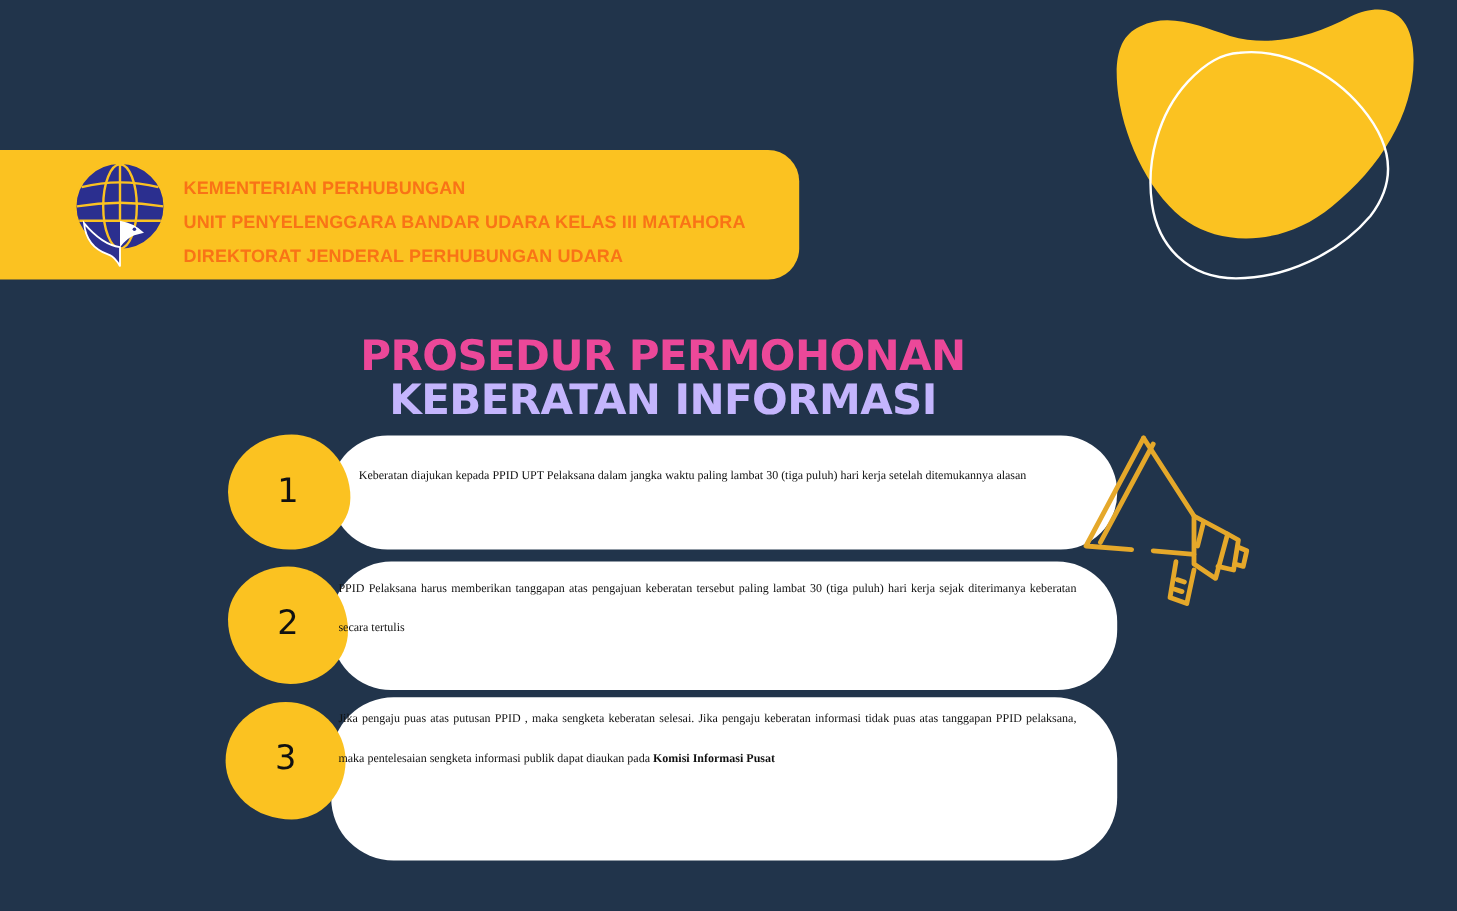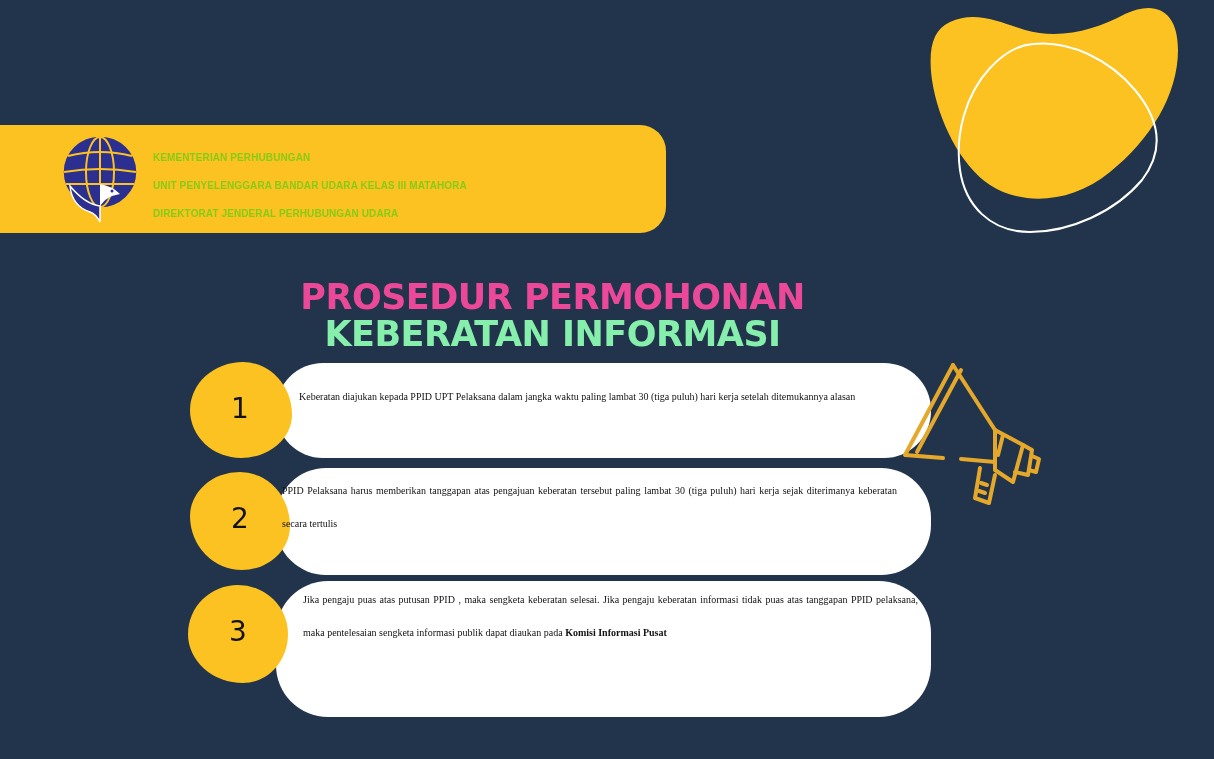--- a/index.html
+++ b/index.html
@@ -12,29 +12,29 @@
   .blob-deco { position: absolute; left: 920px; top: 0; width: 260px; height: 240px; }
   .header-bar {
     position: absolute; left: 0; top: 125px; width: 666px; height: 108px;
     background: #fbc221;
     border-radius: 0 26px 26px 0;
   }
   .logo { position: absolute; left: 60px; top: 134px; width: 80px; height: 90px; }
   .header-lines {
     position: absolute; left: 153px; top: 144px;
     font-family: "Liberation Sans", sans-serif; font-weight: bold;
-    font-size: 10px; color: #84cc16; line-height: 28px; letter-spacing: 0.1px;
+    font-size: 15px; color: #f97316; line-height: 28px; letter-spacing: 0.1px;
   }
   .title {
     position: absolute; left: 0; width: 1105px; text-align: center;
     font-family: "DejaVu Sans", sans-serif; font-weight: bold;
     font-size: 35px; letter-spacing: -0.5px; line-height: 38px;
   }
   .title-1 { top: 278px; color: #ec4899; }
-  .title-2 { top: 315px; color: #86efac; }
+  .title-2 { top: 315px; color: #c4b5fd; }
   .step-blob { position: absolute; background: #fbc221; }
   .step-num {
     position: absolute; font-family: "DejaVu Sans", sans-serif;
     font-size: 28px; color: #111; width: 40px; text-align: center;
   }
   .step-card {
     position: absolute; background: #ffffff; border-radius: 48px;
   }
   .step-text {
     position: absolute; font-family: Liberation Serif, serif;
@@ -80,21 +80,21 @@
 <div class="step-text" style="left:299px; top:380px; width:615px;">Keberatan diajukan kepada PPID UPT Pelaksana dalam jangka waktu paling lambat 30 (tiga puluh) hari kerja setelah ditemukannya alasan</div>
 
 <div class="step-card" style="left:276px; top:468px; width:655px; height:107px; border-radius:50px;"></div>
 <div class="step-blob" style="left:190px; top:472px; width:100px; height:98px; border-radius:50% 50% 48% 52% / 45% 55% 45% 55%;"></div>
 <div class="step-num" style="left:220px; top:502px;">2</div>
 <div class="step-text" style="left:282px; top:474px; width:615px;">PPID Pelaksana harus memberikan tanggapan atas pengajuan keberatan tersebut paling lambat 30 (tiga puluh) hari kerja sejak diterimanya keberatan secara tertulis</div>
 
 <div class="step-card" style="left:276px; top:581px; width:655px; height:136px; border-radius:52px;"></div>
 <div class="step-blob" style="left:188px; top:585px; width:100px; height:98px; border-radius:50% 50% 45% 55% / 50% 50% 50% 50%;"></div>
 <div class="step-num" style="left:218px; top:615px;">3</div>
-<div class="step-text" style="left:303px; top:583px; width:615px;">
+<div class="step-text" style="left:282px; top:583px; width:615px;">
   <span>Jika pengaju puas atas putusan PPID , maka sengketa keberatan selesai. Jika pengaju keberatan informasi tidak puas atas tanggapan PPID pelaksana, maka pentelesaian sengketa informasi publik dapat diaukan pada </span><b>Komisi Informasi Pusat</b>
 </div>
 
 <svg class="megaphone" viewBox="0 0 150 150">
   <g fill="none" stroke="#e5a82a" stroke-width="4" stroke-linejoin="round" stroke-linecap="round">
     <path d="M58,5 L10,95 L48,98"></path>
     <path d="M66,99 L100,102"></path>
     <path d="M58,5 L100,70"></path>
     <path d="M66,10 L22,92"></path>
     <path d="M100,70 L128,85 L118,122 L100,110 Z"></path>

